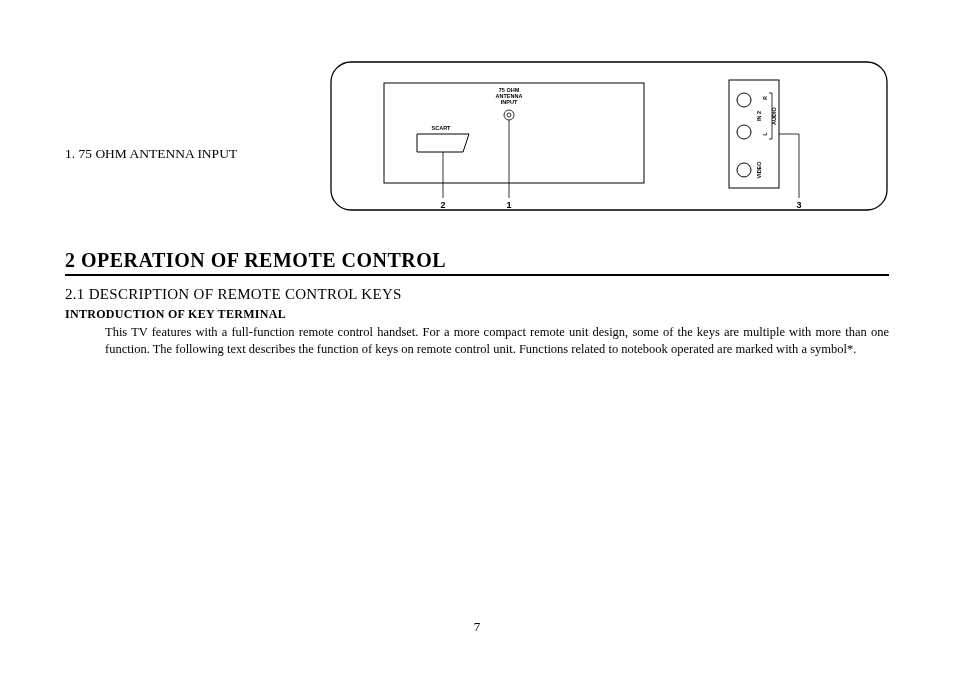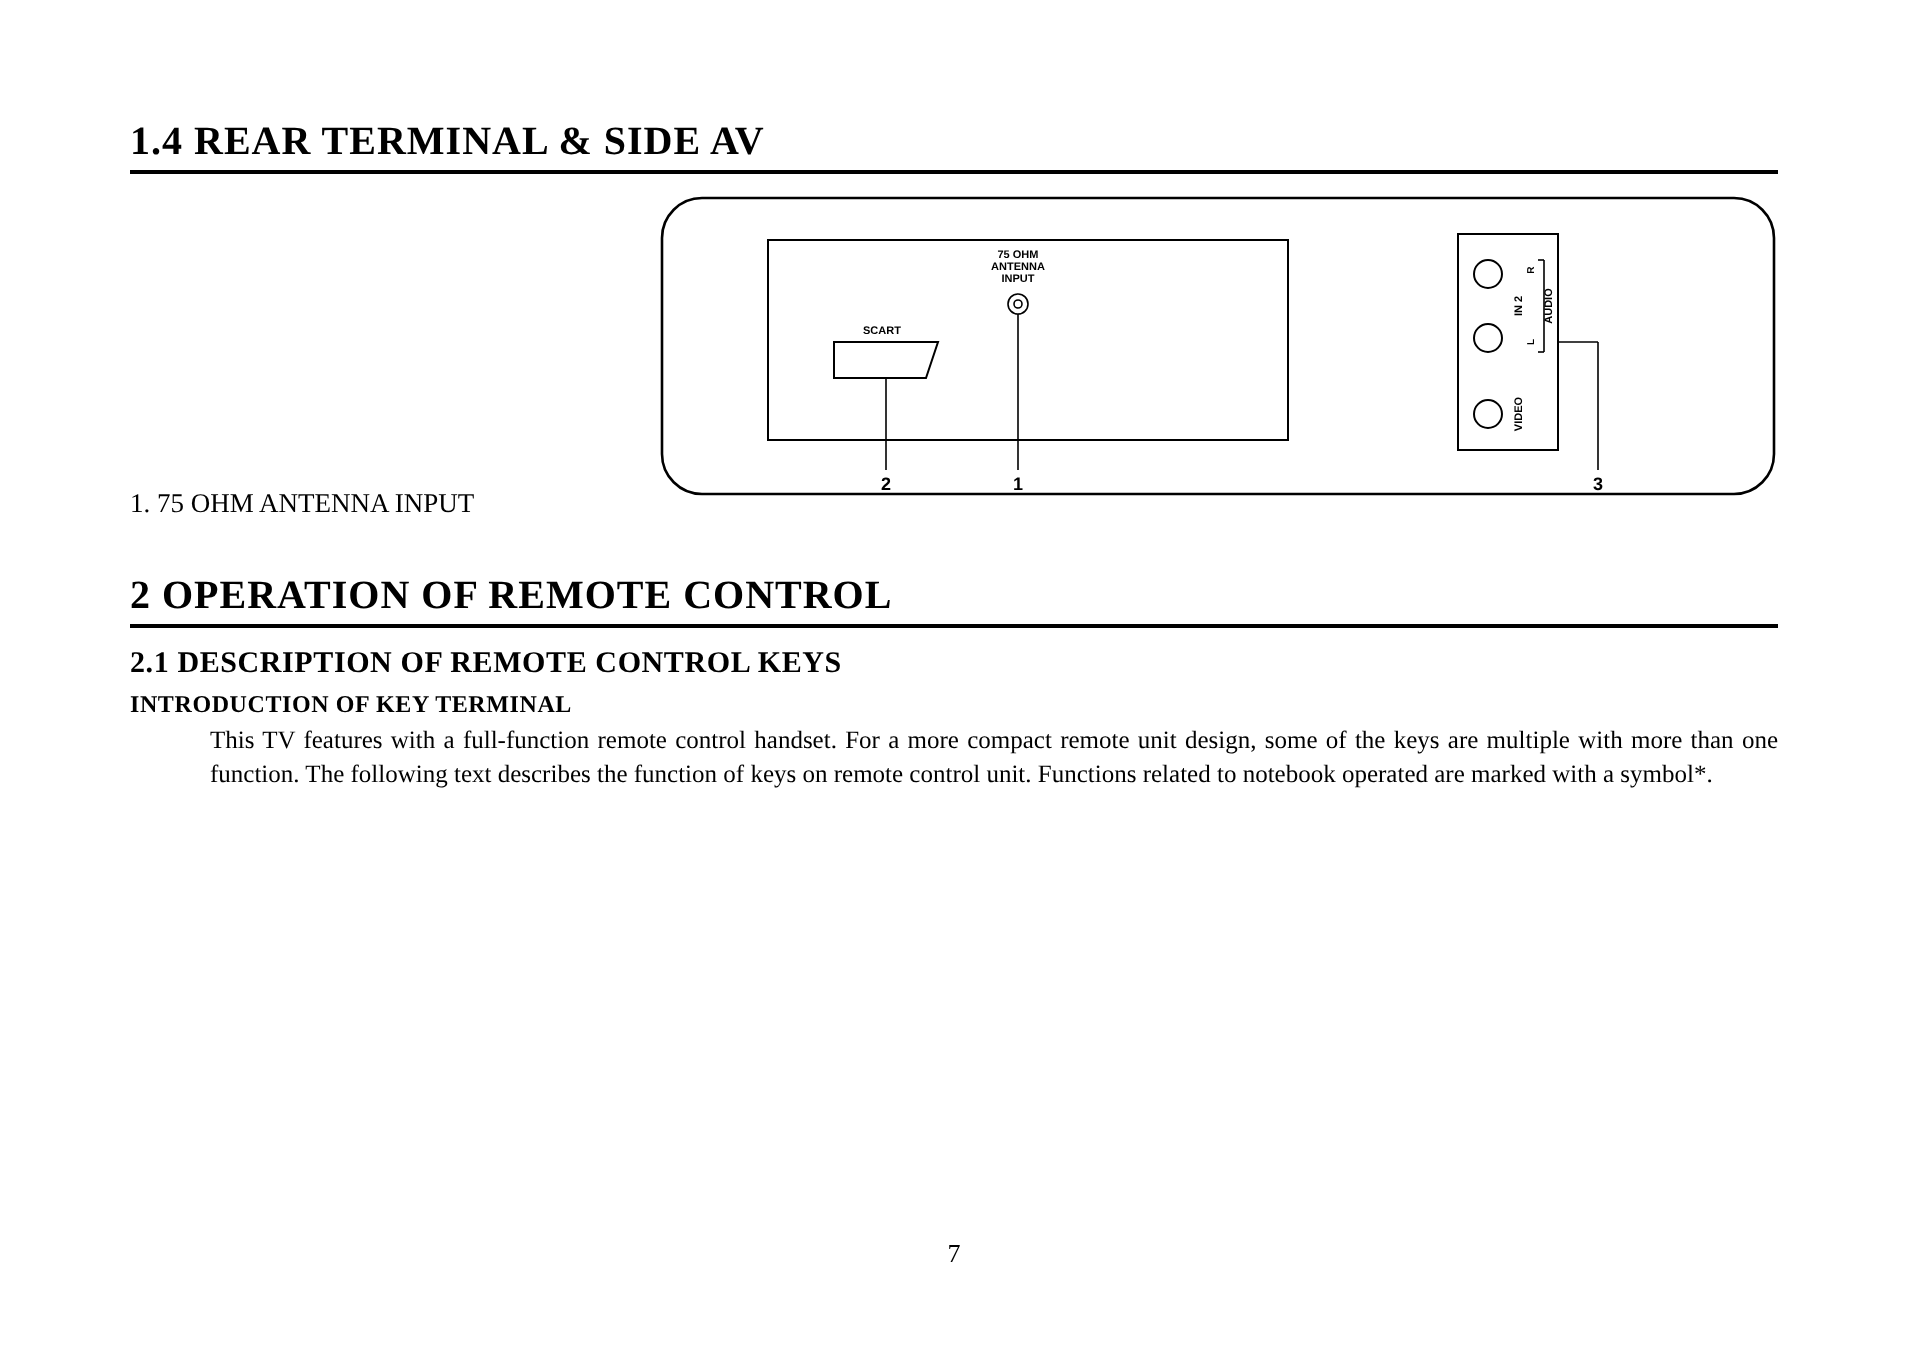--- a/index.html
+++ b/index.html
@@ -20,36 +20,36 @@
     font-weight: bold;
     font-size: 20px;
     letter-spacing: 0.5px;
     border-bottom: 2px solid #000;
     padding-bottom: 2px;
     margin-bottom: 10px;
   }
   .row1 {
     display: flex;
     flex-direction: row;
-    align-items: flex-end;
+    align-items: center;
     margin-bottom: 25px;
   }
   .terminal-list {
     width: 270px;
     font-size: 13.5px;
     line-height: 1.4;
     padding-top: 25px;
   }
   .terminal-list .item { white-space: nowrap; }
   .diagram-box {
     flex: 1;
     margin-left: 0px;
   }
   .sub-heading {
-    font-weight: bold;
+    font-weight: normal;
     font-size: 15px;
     letter-spacing: 0.3px;
     margin-top: 8px;
   }
   .sub-sub-heading {
     font-weight: bold;
     font-size: 12px;
     letter-spacing: 0.3px;
     margin-top: 4px;
   }
@@ -69,21 +69,20 @@
     font-size: 13px;
   }
   
   svg text { font-family: Arial, Helvetica, sans-serif; }
 </style>
 </head>
 <body>
 
 <div class="page">
 
-  <div class="section-heading">1.4 REAR TERMINAL &amp; SIDE AV</div>
 
   <div class="row1">
     <div class="terminal-list">
       <div class="item">1.  75 OHM ANTENNA INPUT</div>
     </div>
 
     <div class="diagram-box">
       <svg viewBox="0 0 560 160" width="560" height="160">
 
         <rect x="2" y="2" width="556" height="148" rx="20" ry="20" fill="none" stroke="#000" stroke-width="1.3"></rect>

